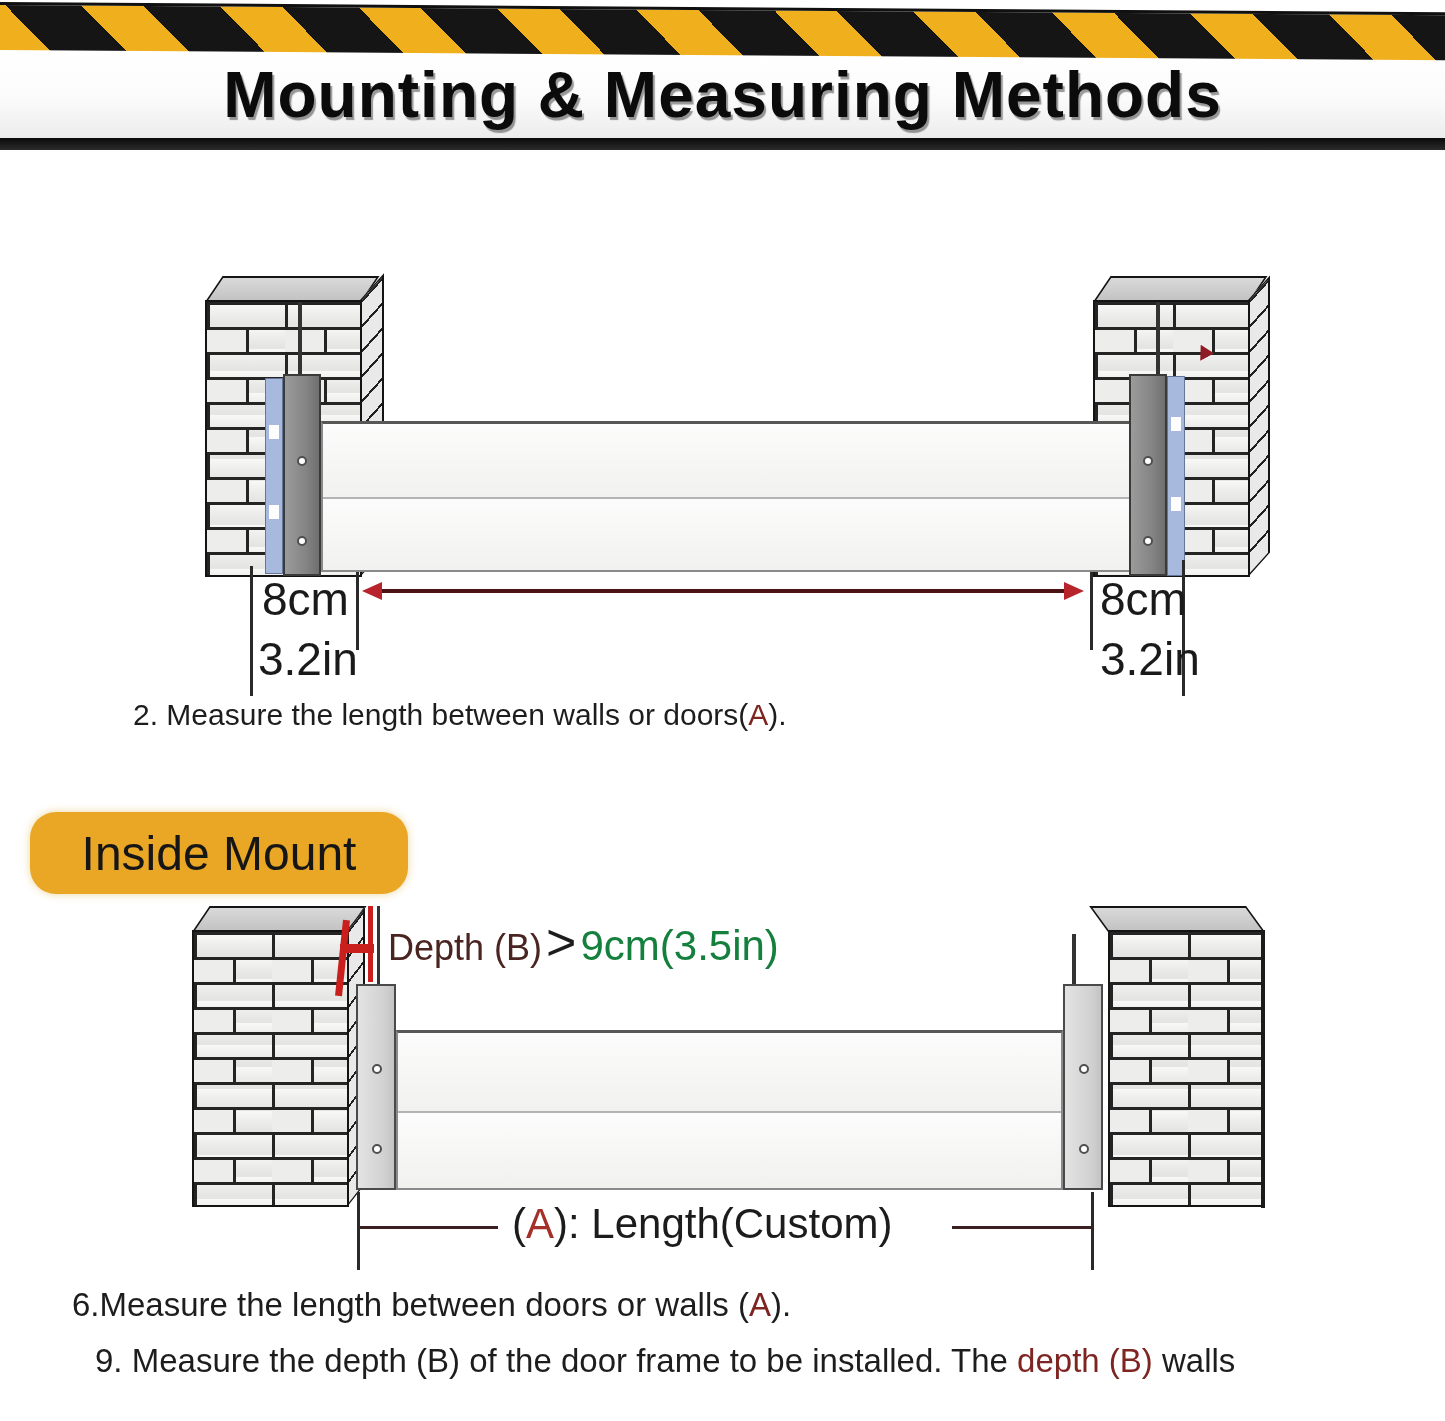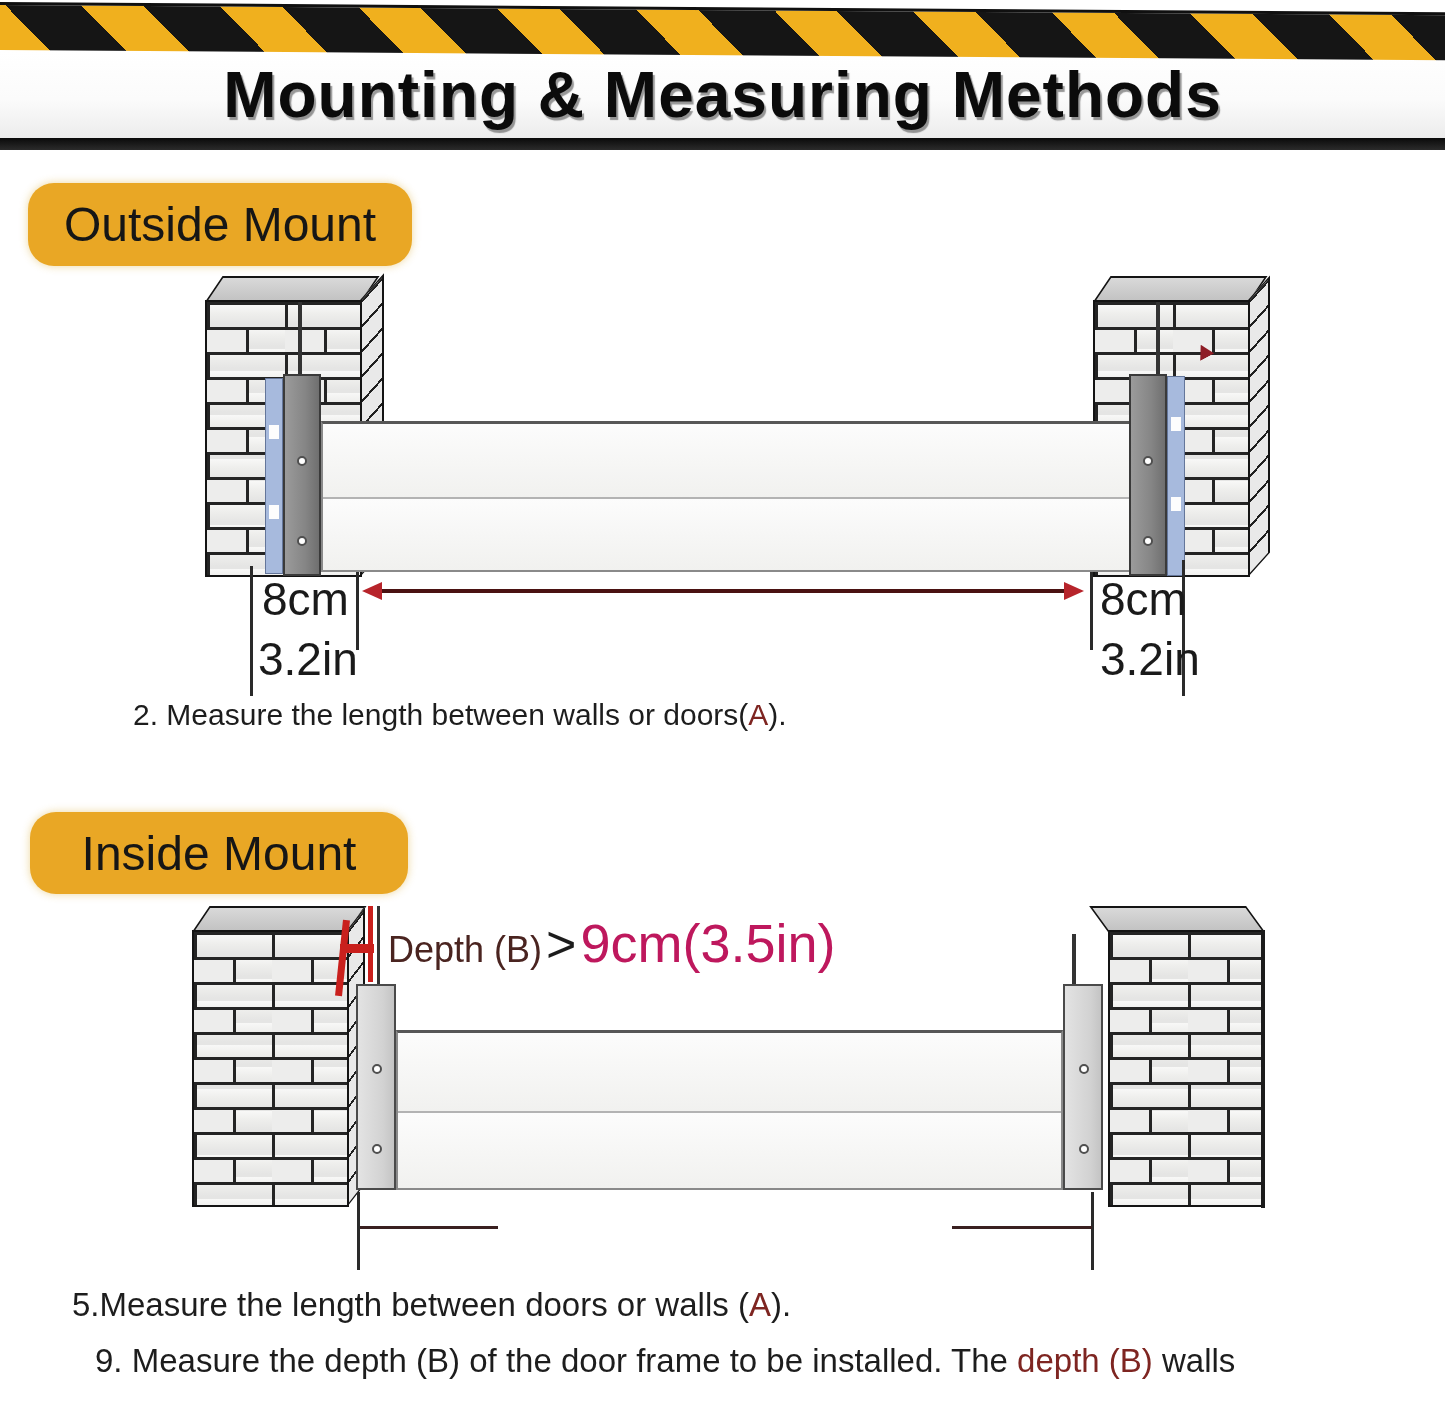--- a/index.html
+++ b/index.html
@@ -71,38 +71,35 @@
   .step{ font-size:28px; color:#1d1d1d; line-height:1.15; z-index:9; white-space:nowrap; }
   .step .em{ color:#7E2521; }
   .bstep{ font-size:33px; color:#1d1d1d; line-height:1.15; z-index:9; white-space:nowrap; }
   .bstep .em{ color:#7E2521; }
   #arrow-label{ left:468px; top:600px; white-space:nowrap; z-index:9; }
   #arrow-label .bigA{ font-size:48px; font-weight:bold; color:#E2201E; }
   #arrow-label .rest{ font-size:34px; color:#222; }
   #depth-label{ left:388px; top:912px; white-space:nowrap; display:flex; align-items:baseline; z-index:9; }
   #depth-label .dname{ font-size:36px; color:#4A2420; }
   #depth-label .dgt{ font-size:52px; color:#1c1c1c; margin:0 4px; }
-  #depth-label .dval{ font-size:54px; color:#be185d; }
+  #depth-label .dval{ font-size:42px; color:#15803d; }
   #len-label{ left:512px; top:1200px; white-space:nowrap; font-size:42px; color:#1c1c1c; z-index:9; }
   #len-label .emA{ color:#A33029; }
 </style>
 </head>
 <body>
 
 <div id="stage">
 
   <div class="abs" id="tape"></div>
   <div class="abs" id="title-band">
     <h1 id="page-title">Mounting &amp; Measuring Methods</h1>
   </div>
   <div class="abs" id="divider"></div>
 
-  <div class="abs badge" id="badge-out">
-    <span>Outside Mount</span>
-  </div>
 
   <div class="abs ptop" style="left:205px;top:276px;width:157px;"></div>
   <div class="abs pside" style="left:360px;top:300px;width:24px;height:277px;"></div>
   <div class="abs brick" style="left:205px;top:300px;width:157px;height:277px;"></div>
   <div class="abs pin" style="left:298px;top:302px;width:4px;height:76px;"></div>
   <div class="abs bluestrip" style="left:265px;top:378px;width:18px;height:196px;z-index:3;">
     <div class="bmark" style="top:46px;"></div>
     <div class="bmark" style="top:126px;"></div>
   </div>
   <div class="abs bracket" style="left:283px;top:374px;width:38px;height:202px;">
@@ -178,21 +175,24 @@
   <div class="abs pin" style="left:1072px;top:934px;width:4px;height:52px;"></div>
   <div class="abs bracket light" style="left:1063px;top:984px;width:40px;height:206px;">
     <div class="hole" style="left:14px;top:78px;"></div>
     <div class="hole" style="left:14px;top:158px;"></div>
   </div>
 
   <div class="abs vline" style="left:357px;top:1192px;width:3px;height:78px;"></div>
   <div class="abs vline" style="left:1091px;top:1192px;width:3px;height:78px;"></div>
   <div class="abs hseg" style="left:360px;top:1226px;width:138px;height:3px;"></div>
   <div class="abs hseg" style="left:952px;top:1226px;width:140px;height:3px;"></div>
+  <div class="abs" id="len-label">
+    <span>(</span><span class="emA">A</span><span>): Length(Custom)</span>
+  </div>
 
   <div class="abs bstep" style="left:72px;top:1286px;">
-    <span>5.Measure the length between doors or walls (</span><span class="em">A</span><span>).</span>
+    <span>6.Measure the length between doors or walls (</span><span class="em">A</span><span>).</span>
   </div>
   <div class="abs bstep" style="left:95px;top:1342px;">
     <span>9. Measure the depth (B) of the door frame to be installed. The </span><span class="em">depth (B)</span><span> walls</span>
   </div>
 
 </div>
 
 </body></html>

